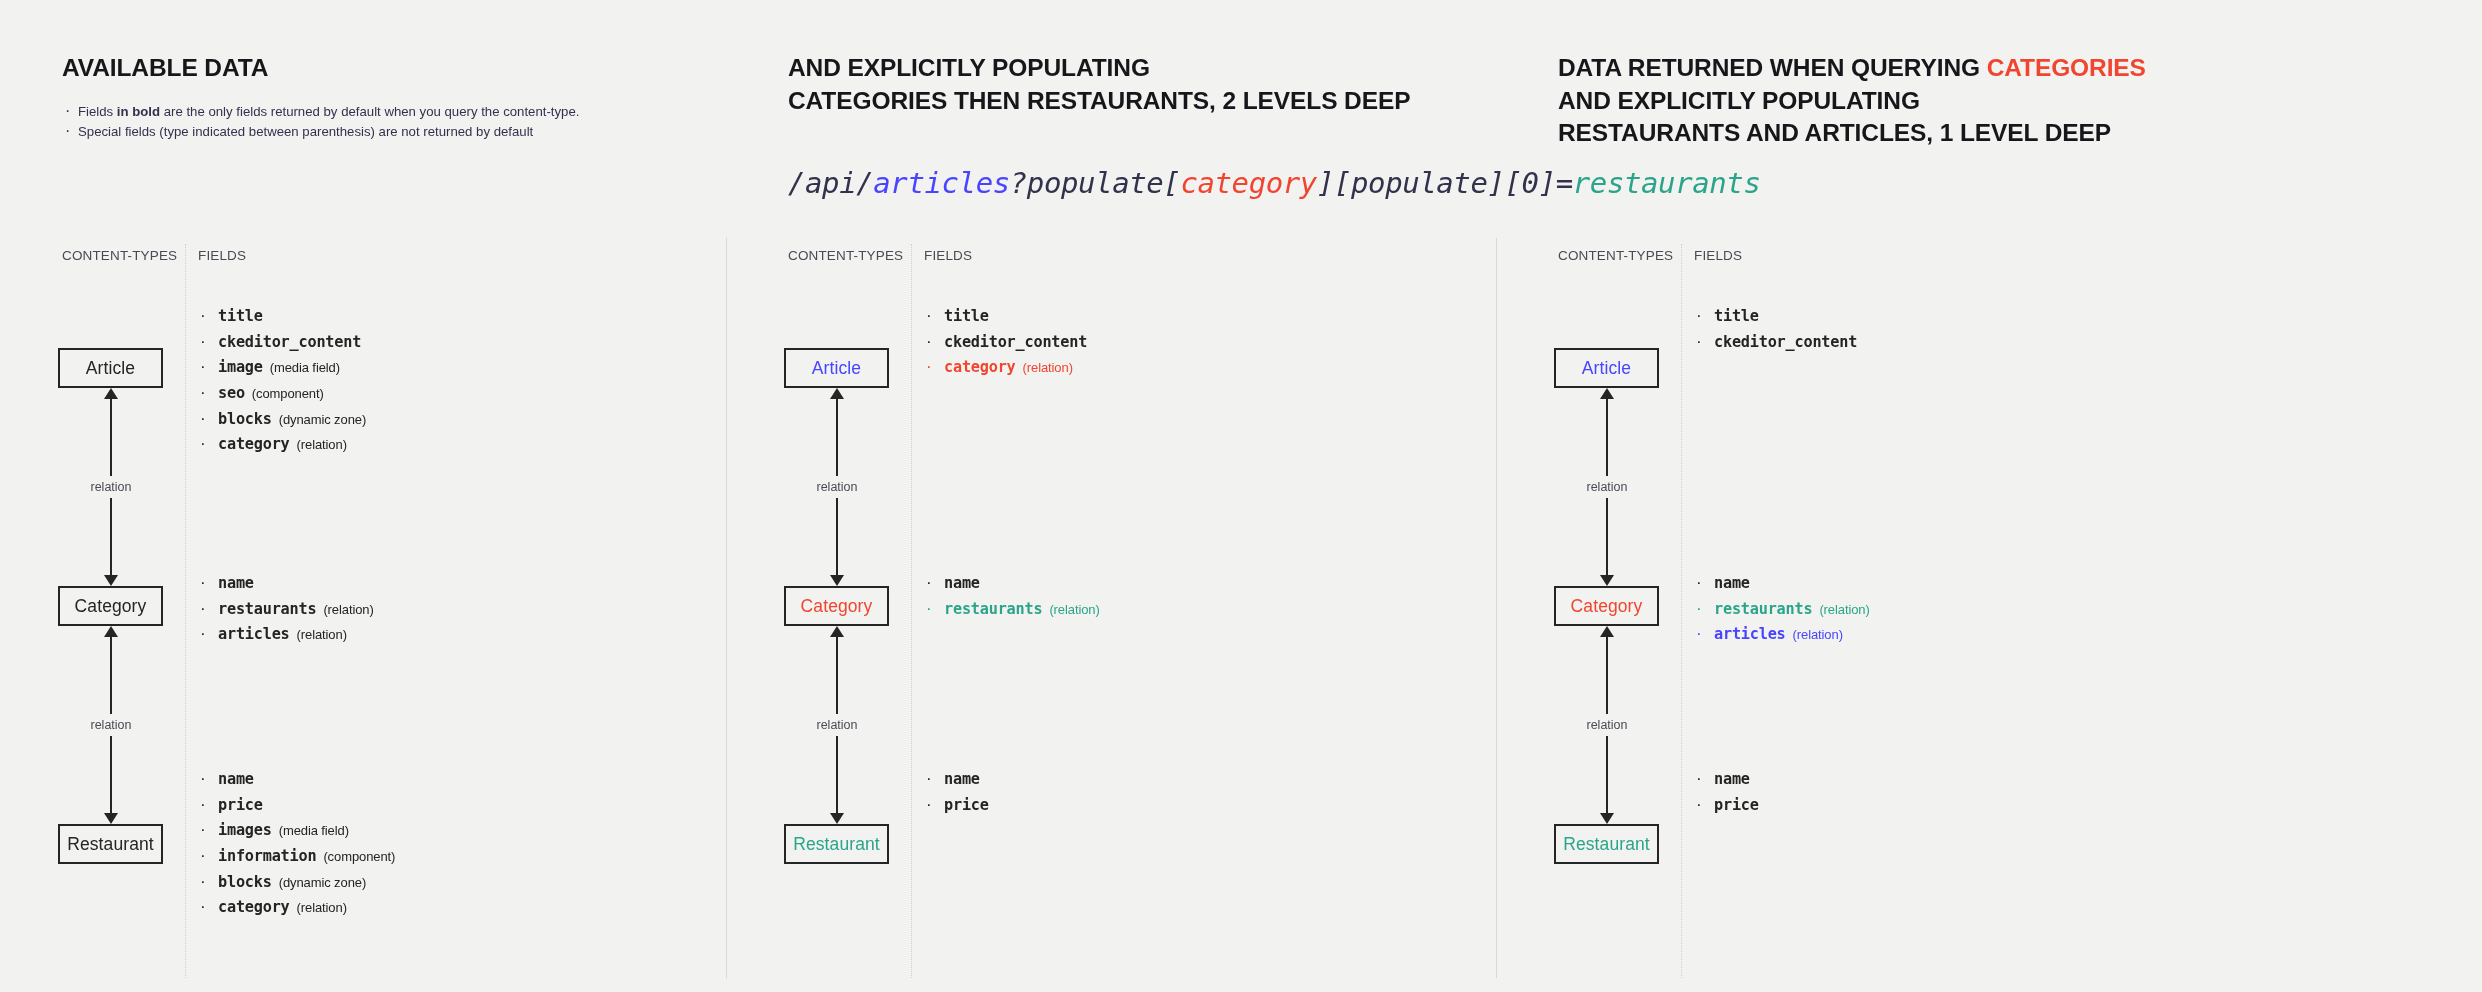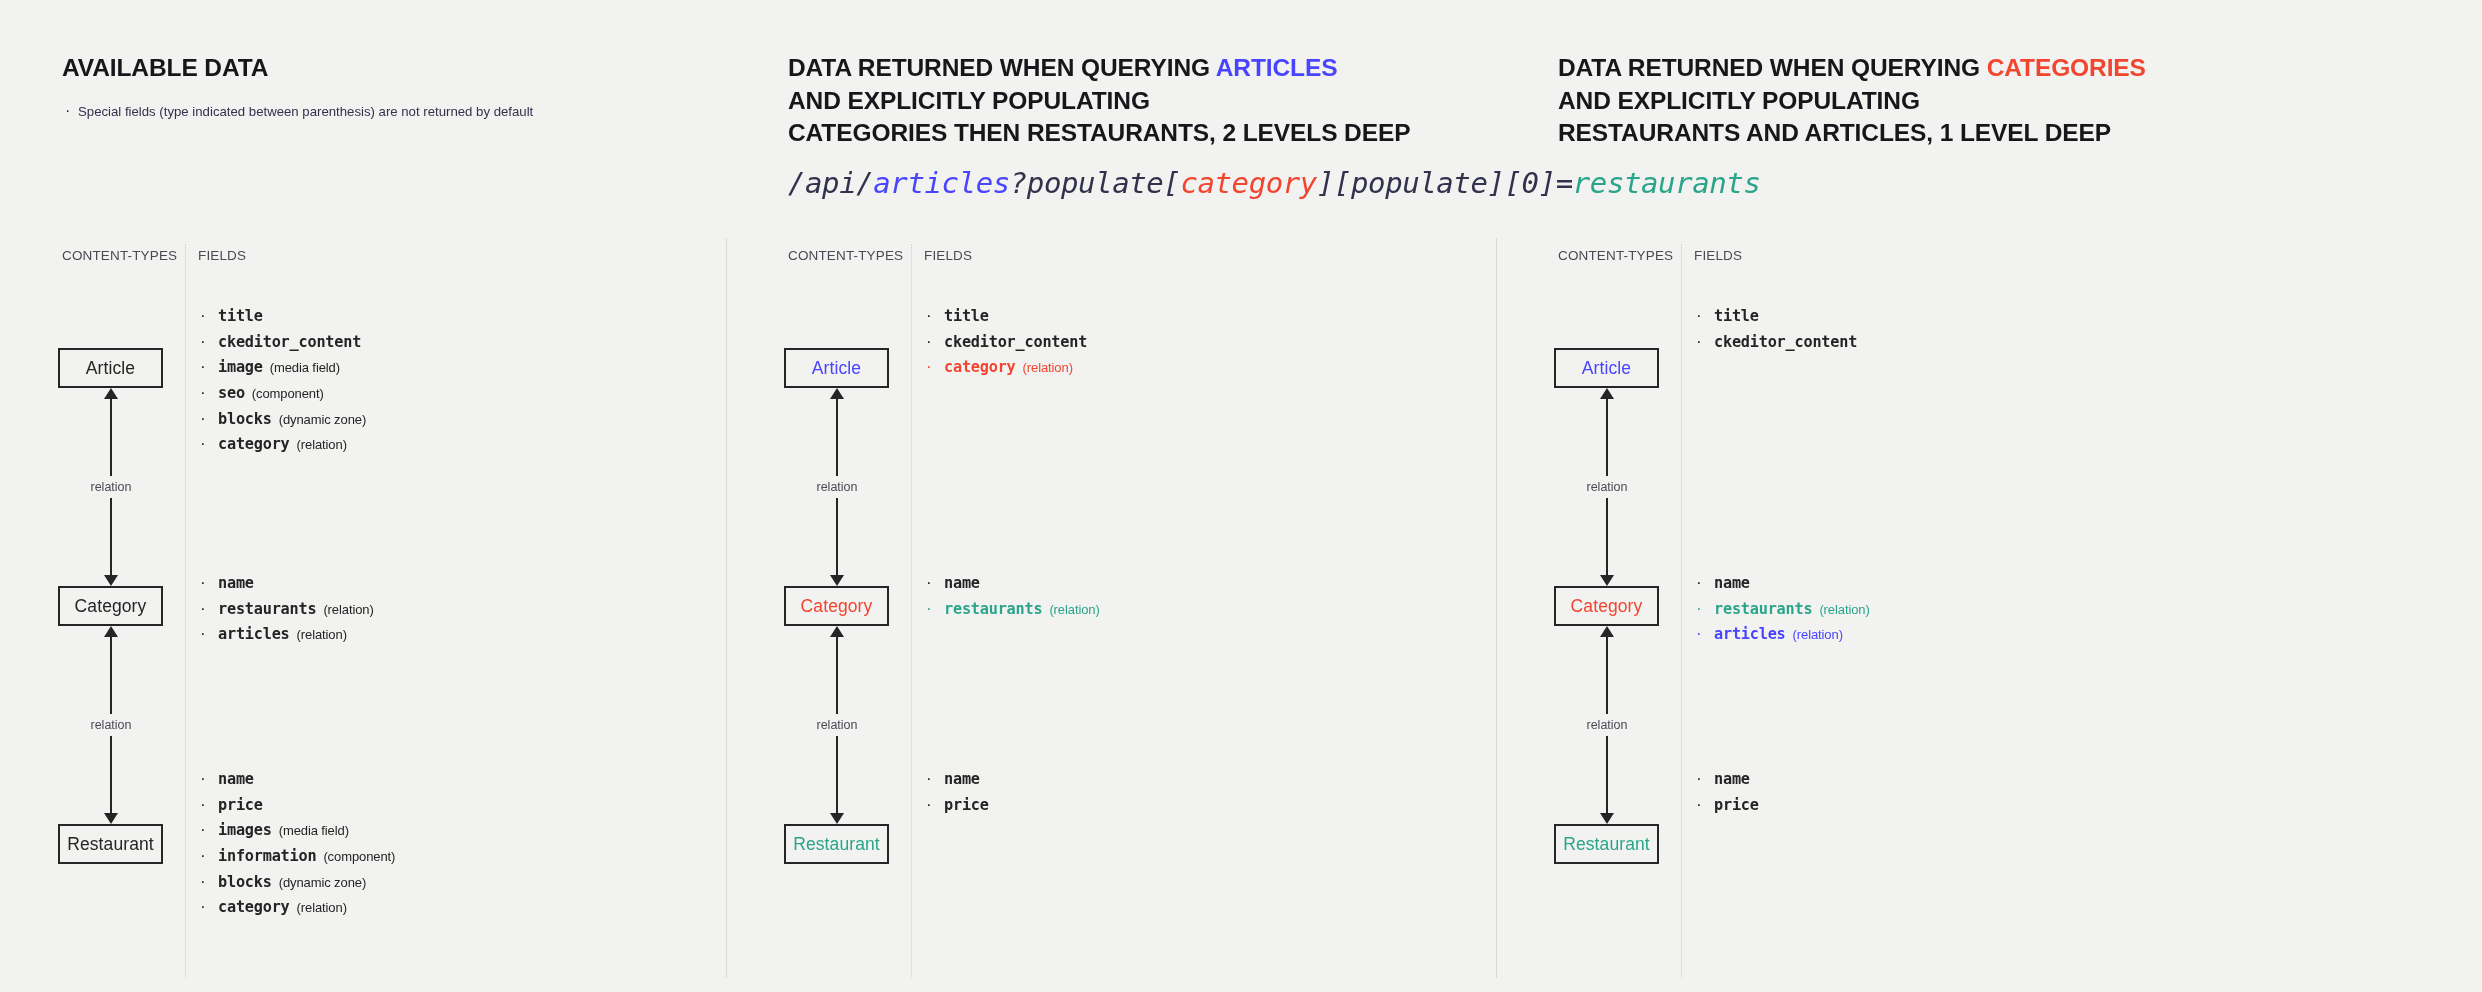--- a/index.html
+++ b/index.html
@@ -235,20 +235,21 @@
   .field.k-green   { color: #2aa58a; }
   .field.k-blue    { color: #4945ff; }
 </style>
 </head>
 <body>
 
 <div class="page">
     <div class="panel" id="panel-0">
       <div class="heading"><div><span>AVAILABLE DATA</span></div></div>
       <div class="notes">
+        <div class="note"><span>Fields </span><b>in bold</b><span> are the only fields returned by default when you query the content-type.</span></div>
         <div class="note"><span>Special fields (type indicated between parenthesis) are not returned by default</span></div>
       </div>
       <div class="col-label label-ct">CONTENT-TYPES</div>
       <div class="col-label label-fl">FIELDS</div>
       <div class="dotted-divider"></div>
       <div class="diagram">
         <div class="node n-article ">Article</div>
         <div class="node n-category ">Category</div>
         <div class="node n-restaurant ">Restaurant</div>
         <div class="connector conn-1">
@@ -283,21 +284,21 @@
           <div class="field k-default bold"><span class="fname">price</span></div>
           <div class="field k-default"><span class="fname">images</span><span class="ftype">(media field)</span></div>
           <div class="field k-default"><span class="fname">information</span><span class="ftype">(component)</span></div>
           <div class="field k-default"><span class="fname">blocks</span><span class="ftype">(dynamic zone)</span></div>
           <div class="field k-default"><span class="fname">category</span><span class="ftype">(relation)</span></div>
         </div>
       </div>
     </div>
     <div class="panel" id="panel-1">
       <div class="panel-divider"></div>
-      <div class="heading"><div><span>DATA RETURNED WHEN QUERYING </span><span class="hl-articles">ARTICLES</span></div><div><span>AND EXPLICITLY POPULATING</span></div><div><span>CATEGORIES THEN RESTAURANTS, 2 LEVELS DEEP</span></div></div>
+      <div class="heading"><div><span>AND EXPLICITLY POPULATING</span></div><div><span>CATEGORIES THEN RESTAURANTS, 2 LEVELS DEEP</span></div></div>
       <div class="api-url"><span>/api/</span><span class="c-articles">articles</span><span>?populate[</span><span class="c-categories">category</span><span>][populate][0]=</span><span class="c-restaurants">restaurants</span></div>
       <div class="col-label label-ct">CONTENT-TYPES</div>
       <div class="col-label label-fl">FIELDS</div>
       <div class="dotted-divider"></div>
       <div class="diagram">
         <div class="node n-article c-blue">Article</div>
         <div class="node n-category c-red">Category</div>
         <div class="node n-restaurant c-green">Restaurant</div>
         <div class="connector conn-1">
           <div class="stem"></div>

